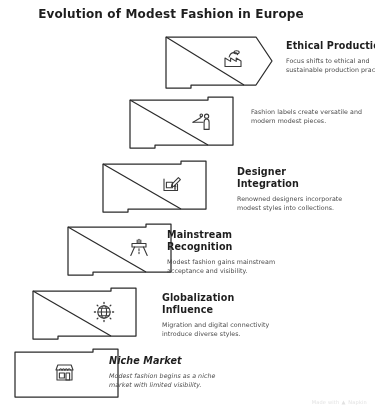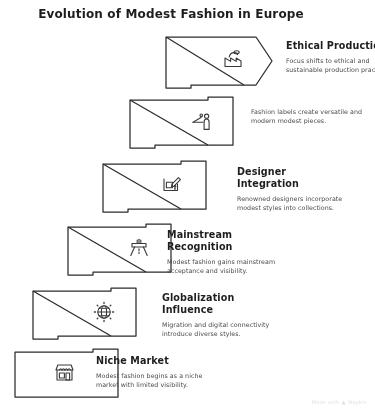--- a/index.html
+++ b/index.html
@@ -175,21 +175,21 @@
 <div class="step-text" style="left:167px; top:229px;">
   <div class="step-title">Mainstream Recognition</div>
   <div class="step-desc">Modest fashion gains mainstream acceptance and visibility.</div>
 </div>
 
 <div class="step-text" style="left:146px; top:292px;margin-left:16px;">
   <div class="step-title">Globalization Influence</div>
   <div class="step-desc">Migration and digital connectivity introduce diverse styles.</div>
 </div>
 
-<div class="step-text" style="left:96px; top:355px;">
+<div class="step-text" style="left:109px; top:355px;font-style:italic;">
   <div class="step-title">Niche Market</div>
   <div class="step-desc">Modest fashion begins as a niche market with limited visibility.</div>
 </div>
 
 <div id="watermark">
   <span>Made with</span>
   <svg width="5" height="5" viewBox="0 0 10 10">
     <path d="M1,9 L5,1 L9,9 Z" fill="#e2e2e2"></path>
   </svg>
   <span>Napkin</span>

